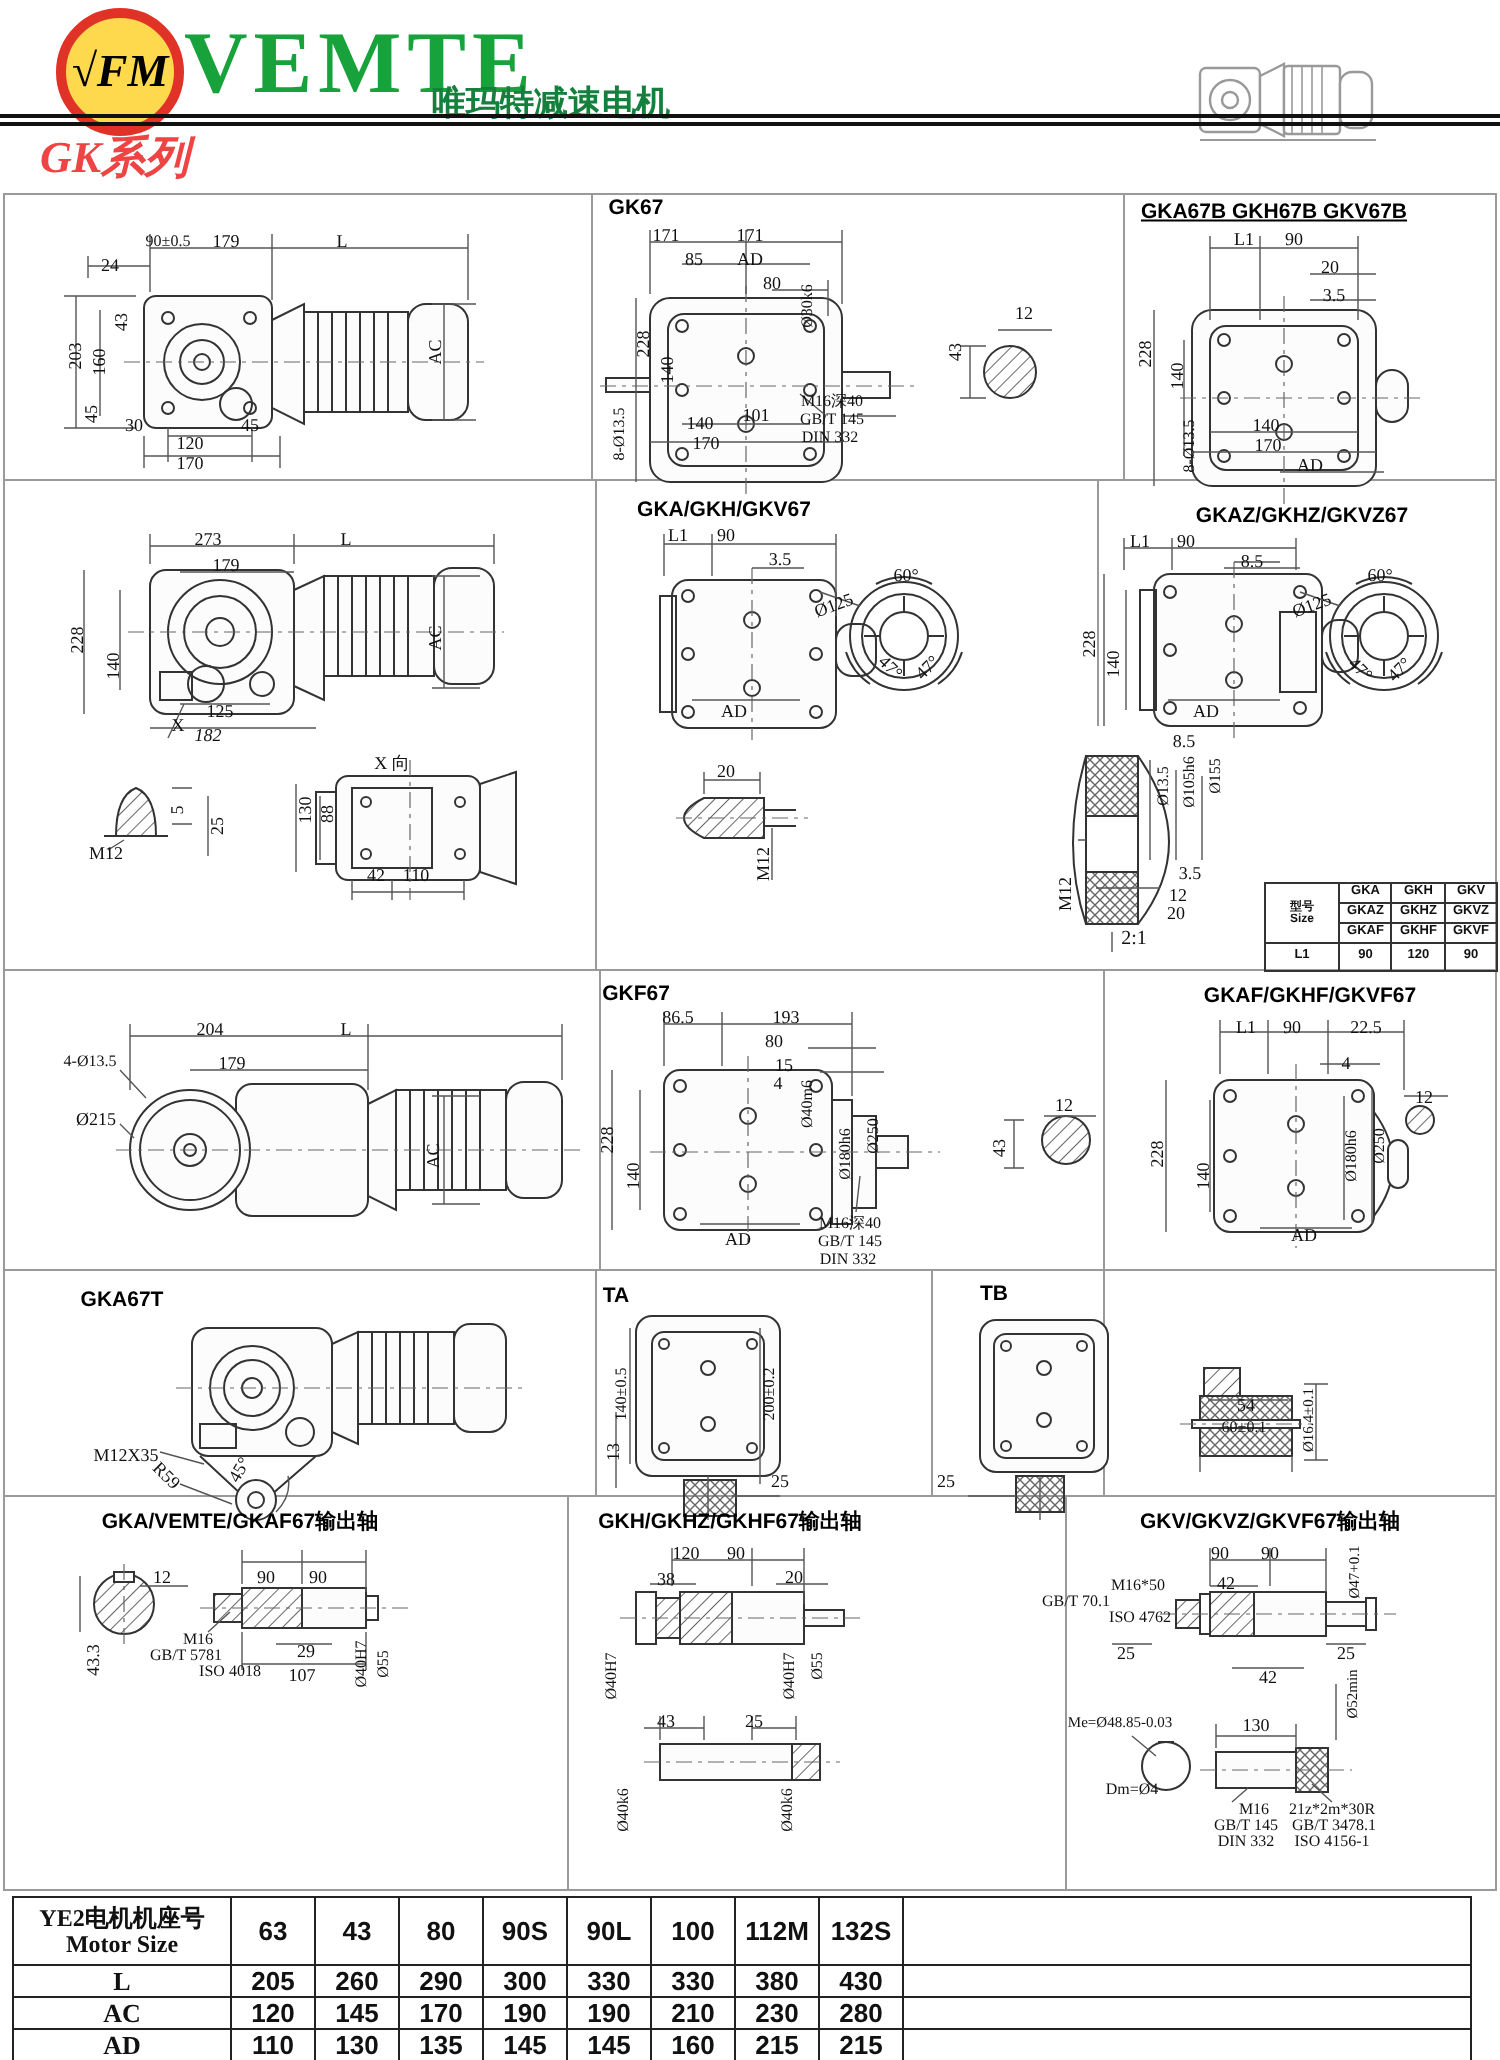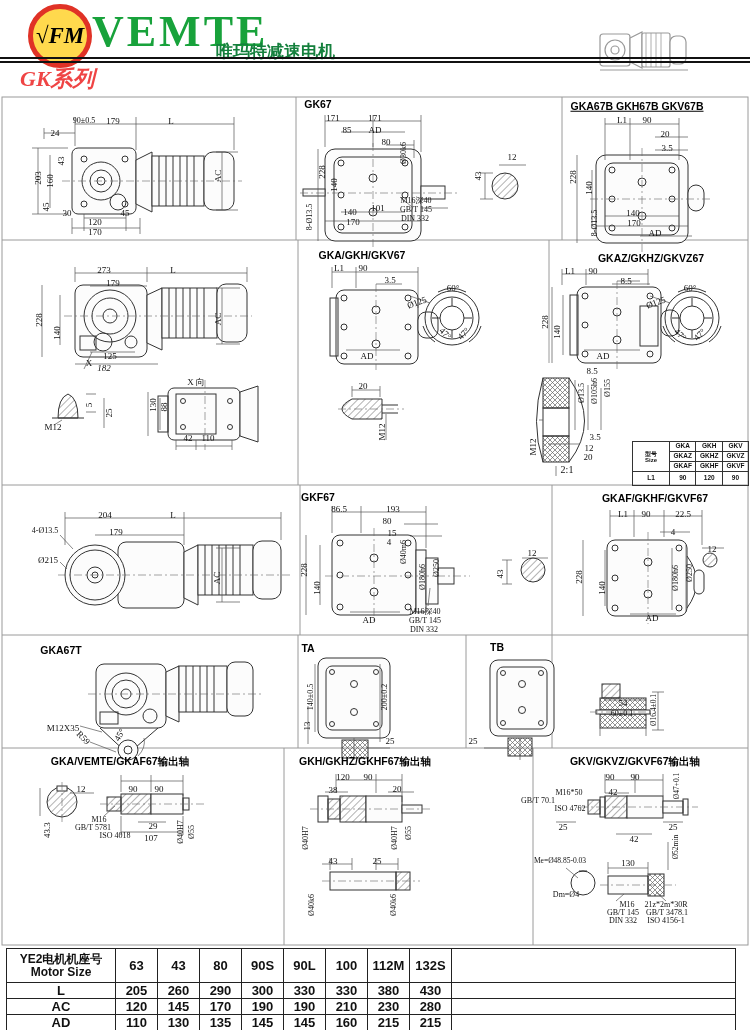--- a/index.html
+++ b/index.html
@@ -25,21 +25,21 @@
        white-space:nowrap;transform:translate(-50%,-50%);line-height:1;}
   
   table{border-collapse:collapse;}
   #size-table{left:632px;top:441px;width:117px;}
   #size-table td{border:1px solid #333;text-align:center;font-size:6.5px;
        font-weight:bold;padding:0;height:9px;line-height:1;}
   #size-table .hd{width:36px;font-size:6px;}
   #motor-table{left:6px;top:948px;width:730px;}
   #motor-table td{border:1.5px solid #222;text-align:center;font-weight:bold;
        font-size:13px;padding:0;height:15px;line-height:1.05;}
-  #motor-table td.lab{width:108px;}
+  #motor-table td.lab{width:108px;font-family:Liberation Serif, serif;}
   #motor-table td.v{width:41px;}
   #motor-table td.fill{border:1.5px solid #222;}
   #motor-table .zh{font-size:12px;}
   #motor-table .en{font-size:12px;text-align:center;}
   svg .ln{stroke:#333;fill:none;stroke-width:1;}
   svg .lnf{stroke:#333;fill:#fcfcfc;stroke-width:1;}
   svg .cl{stroke:#666;stroke-width:.6;stroke-dasharray:8 3 2 3;fill:none;}
   svg .dml{stroke:#555;stroke-width:.7;fill:none;}
   svg .grid{stroke:#9a9a9a;stroke-width:1;fill:none;}
 </style>

